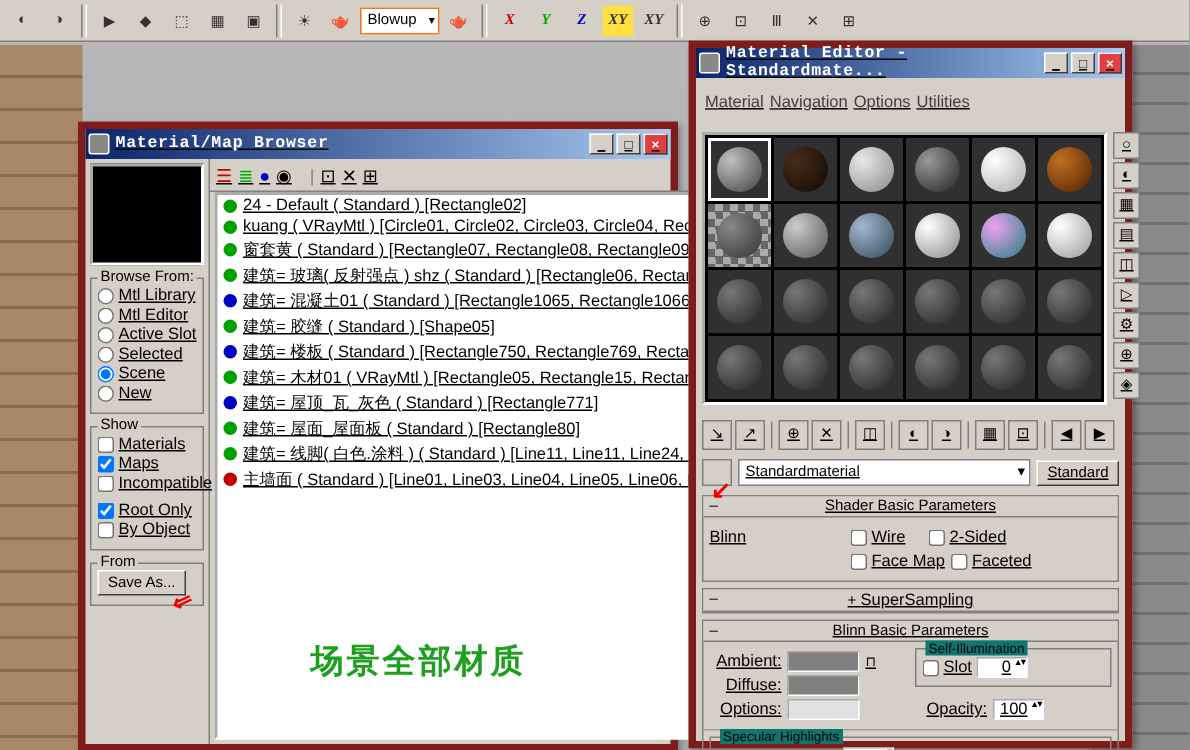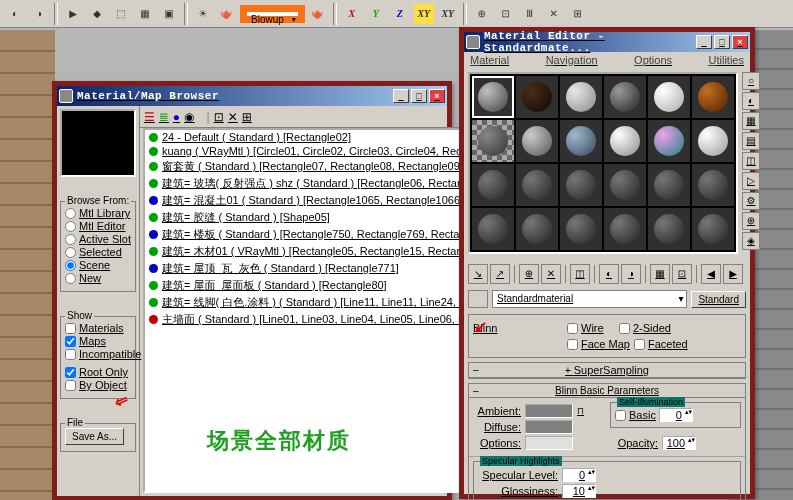--- a/index.html
+++ b/index.html
@@ -4,51 +4,51 @@
 <style>
 * { box-sizing: border-box; margin: 0; padding: 0; font-family: "MS Sans Serif", Tahoma, Arial, sans-serif; font-size: 11px; }
 body { width: 793px; height: 500px; background: #888; position: relative; overflow: hidden; }
 .bg-building { position: absolute; inset: 0; background: linear-gradient(to bottom, #b8b8b8 0%, #aaa 100%); }
 .bg-building::before { content: ""; position: absolute; left: 0; top: 30px; width: 55px; height: 470px; background: repeating-linear-gradient(to bottom, #a88868 0 20px, #8a6a4a 20px 22px); }
 .bg-building::after { content: ""; position: absolute; right: 0; top: 30px; width: 65px; height: 470px; background: repeating-linear-gradient(to bottom, #8a8a8a 0 18px, #707070 18px 20px); }
 
 .toolbar-top { position: absolute; top: 0; left: 0; right: 0; height: 28px; background: #d4d0c8; border-bottom: 1px solid #808080; display: flex; align-items: center; padding: 0 4px; gap: 2px; }
 .tb-btn { width: 22px; height: 22px; border: 1px solid #d4d0c8; display: inline-flex; align-items: center; justify-content: center; background: #d4d0c8; font-size: 10px; color: #333; }
 .tb-sep { width: 4px; height: 22px; border-left: 1px solid #808080; border-right: 1px solid #fff; margin: 0 2px; }
-.tb-dd { height: 18px; background: #fff; border: 7px solid #f97316; padding: 0 14px 0 4px; font-size: 10px; line-height: 16px; position: relative; }
+.tb-dd { height: 18px; background: #fff; border: 1px solid #f97316; padding: 0 14px 0 4px; font-size: 10px; line-height: 16px; position: relative; }
 .tb-dd::after { content: "▾"; position: absolute; right: 2px; font-size: 8px; }
 .axis-btn { font-weight: bold; font-family: serif; font-style: italic; }
 
 .win { position: absolute; background: #d4d0c8; border: 5px solid #7f1d1d; box-shadow: 2px 2px 4px rgba(0,0,0,.3); text-decoration: underline; }
 .titlebar { height: 20px; background: linear-gradient(to right, #0a246a, #a6caf0); display: flex; align-items: center; padding: 0 2px; color: #fff; font-size: 11px; }
 .titlebar .ico { width: 14px; height: 14px; background: #888; margin-right: 4px; border: 1px solid #fff; border-radius: 2px; }
 .titlebar .ttl { flex: 1; font-family: "Courier New", monospace; letter-spacing: 0.5px; font-weight: bold; }
 .titlebar .wbtn { width: 16px; height: 14px; background: #d4d0c8; border: 1px solid #fff; border-right-color: #404040; border-bottom-color: #404040; margin-left: 2px; font-size: 9px; text-align: center; line-height: 12px; color: #000; }
 .titlebar .wbtn.close { background: #e04040; color: #fff; font-weight: bold; }
 
 .mmb { left: 52px; top: 81px; width: 400px; height: 420px; }
 .mmb-body { display: flex; height: calc(100% - 20px); }
-.mmb-left { width: 82px; padding: 3px; display: flex; flex-direction: column; gap: 20px; }
+.mmb-left { width: 82px; padding: 3px; display: flex; flex-direction: column; gap: 4px; }
 .mmb-left .preview { height: 68px; background: #000; border: 2px inset #fff; }
 .fieldset { border: 1px solid #808080; padding: 4px 4px 6px; position: relative; margin-top: 4px; }
 .fieldset .legend { position: absolute; top: -7px; left: 4px; background: #d4d0c8; padding: 0 2px; font-size: 10px; }
 .radio-row, .check-row { display: flex; align-items: center; gap: 3px; font-size: 10px; margin: 1px 0; white-space: nowrap; }
 .radio-row input, .check-row input { width: 11px; height: 11px; }
 .mmb-right { flex: 1; display: flex; flex-direction: column; border-left: 1px solid #808080; }
 .mmb-none { height: 18px; background: #d4d0c8; border: 2px inset #fff; margin: 3px; text-align: center; line-height: 14px; font-size: 10px; }
 .mmb-tools { height: 22px; display: flex; align-items: center; padding: 0 4px; gap: 4px; border-bottom: 1px solid #808080; }
 .mmb-tools span { font-size: 12px; }
 .mmb-list { flex: 1; background: #fff; border: 2px inset #fff; margin: 0 3px 3px; overflow: hidden; font-size: 10px; }
 .mmb-list .item { display: flex; align-items: center; padding: 1px 4px; white-space: nowrap; }
 .mmb-list .item .dot { width: 9px; height: 9px; border-radius: 50%; margin-right: 4px; flex-shrink: 0; }
 .mmb-anno { position: absolute; font-size: 22px; color: #1ea01e; font-weight: bold; left: 150px; top: 340px; letter-spacing: 2px; }
 .btn { background: #d4d0c8; border: 1px solid #fff; border-right-color: #404040; border-bottom-color: #404040; padding: 2px 6px; font-size: 10px; }
 
 .med { left: 459px; top: 27px; width: 296px; height: 472px; }
-.med-menu { height: 16px; display: flex; gap: 22px; padding: 0 6px; align-items: center; font-size: 10px; font-family: "Courier New", monospace; color: #404040; justify-content: space-between; }
+.med-menu { height: 16px; display: flex; gap: 4px; padding: 16px 6px; align-items: center; font-size: 10px; font-family: "Courier New", monospace; color: #404040; }
 .med-menu span { text-decoration: underline; text-decoration-color: transparent; }
 .med-menu span::first-letter { text-decoration: underline; }
 .med-samples-wrap { padding: 4px; }
 .med-samples { display: grid; grid-template-columns: repeat(6, 42px); grid-template-rows: repeat(4, 42px); gap: 2px; background: #000; padding: 2px; border: 2px inset #fff; }
 .sphere { width: 42px; height: 42px; background: #303030; position: relative; }
 .sphere::after { content: ""; position: absolute; left: 6px; top: 6px; width: 30px; height: 30px; border-radius: 50%; background: radial-gradient(circle at 30% 30%, var(--hi,#888), var(--lo,#222)); }
 .sphere.sel { outline: 2px solid #fff; outline-offset: -2px; }
 .sphere.chk { background: repeating-conic-gradient(#aaa 0 25%, #666 0 50%) 0 0/10px 10px; }
 .med-side { width: 22px; display: flex; flex-direction: column; gap: 2px; padding-top: 4px; align-items: center; }
 .med-side .sb { width: 18px; height: 18px; background: #d4d0c8; border: 1px solid #808080; font-size: 10px; text-align: center; line-height: 16px; }
@@ -164,21 +164,21 @@
         <label class="check-row">
             <input type="checkbox" checked="" style="">
             <span>Root Only</span>
           </label>
         <label class="check-row">
             <input type="checkbox" style="">
             <span>By Object</span>
           </label>
       </div>
       <div class="fieldset">
-        <span class="legend">File</span>
+        <span class="legend">From</span>
         <button class="btn">Save As...</button>
       </div>
     </div>
     <div class="mmb-right">
       <div class="mmb-tools">
         <span style="color:#c00">☰</span>
         <span style="color:#0a0">≣</span>
         <span style="color:#00c">●</span>
         <span>◉</span>
         <span style="margin-left:8px;color:#888">|</span>
@@ -316,20 +316,21 @@
       <span class="tb">◀</span>
       <span class="tb">▶</span>
     </div>
     <div class="med-name-row">
       <span class="pick"></span>
       <span class="dd">Standardmaterial</span>
       <button class="btn">Standard</button>
     </div>
 
     <div class="rollout">
+      <div class="rollout-hd">Shader Basic Parameters</div>
       <div class="rollout-bd">
         <div class="row">
           <span class="dd" style="flex:0 0 90px">Blinn</span>
           <label class="check-row">
               <input type="checkbox" style="">
               <span>Wire</span>
             </label>
           <label class="check-row">
               <input type="checkbox" style="">
               <span>2-Sided</span>
@@ -369,21 +370,21 @@
           <div class="row">
               <label>Options:</label>
               <span class="swatch" style="background:#e0e0e0"></span>
             </div>
         </div>
         <div style="flex:1">
           <div class="group" style="margin-top:0">
             <span class="gl">Self-Illumination</span>
             <label class="check-row">
                 <input type="checkbox" style="">
-                <span>Basic</span>
+                <span>Slot</span>
                 <span class="spin">0</span>
               </label>
           </div>
           <div class="row" style="margin-top:8px">
               <label>Opacity:</label>
               <span class="spin">100</span>
             </div>
         </div>
       </div>
       <div class="rollout-bd" style="border-top:1px solid #a0a0a0">

